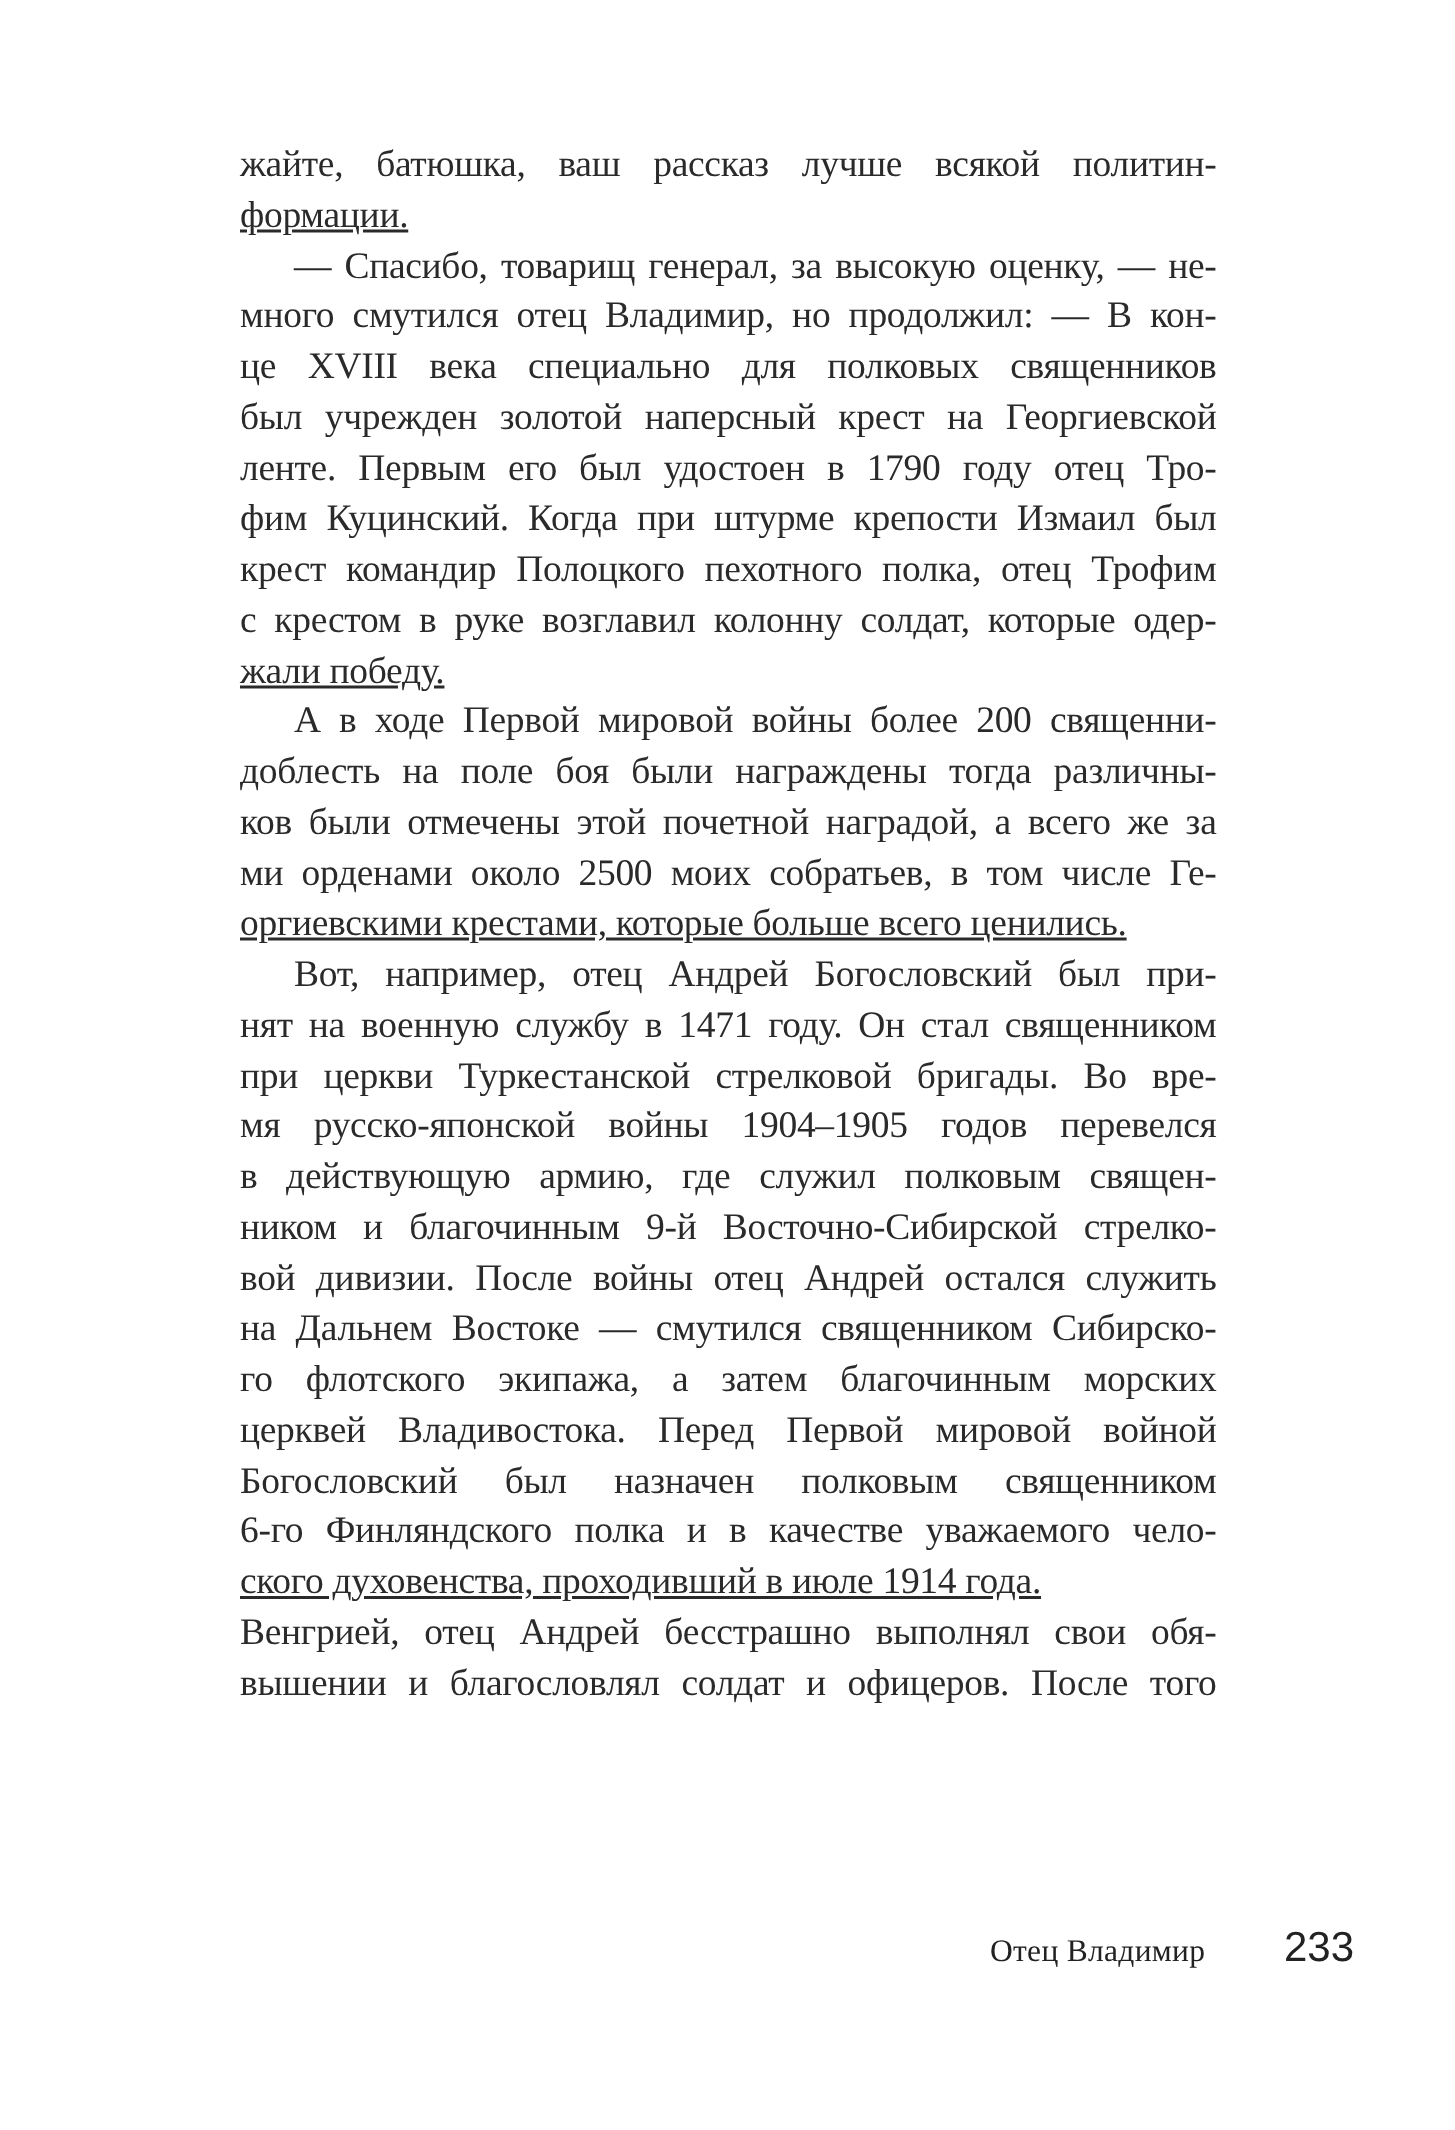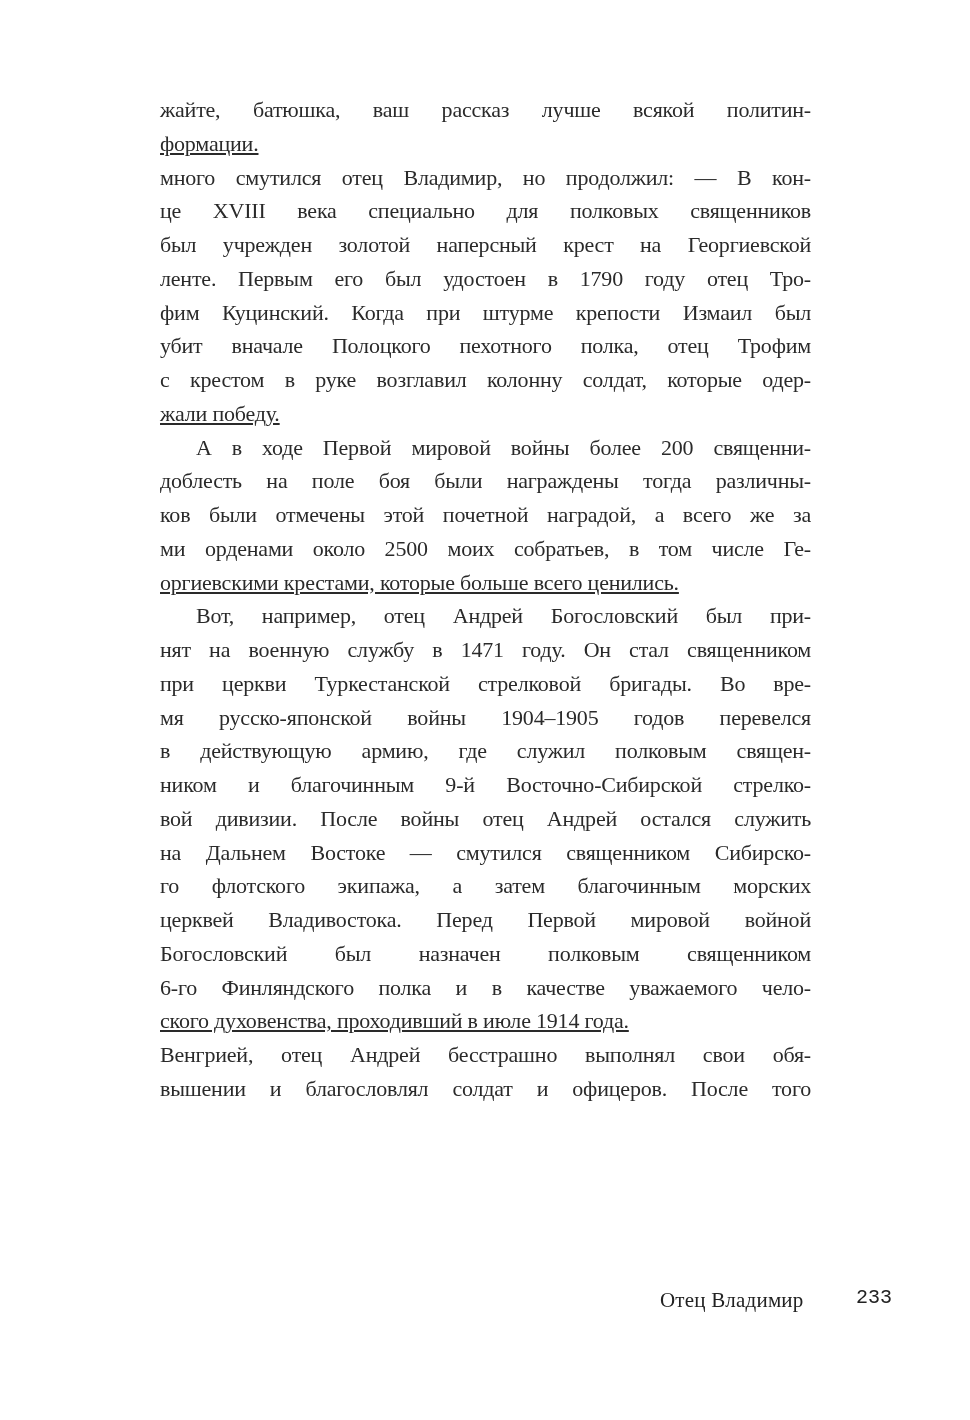--- a/index.html
+++ b/index.html
@@ -17,21 +17,21 @@
       position: absolute;
       left: 160px;
       top: 93px;
       width: 651px;
     }
     .line {
       display: block;
       height: 33.75px;
       line-height: 33.75px;
       font-family: "Liberation Serif", "DejaVu Serif", serif;
-      font-size: 22px;
+      font-size: 25px;
       color: #2a2a2a;
       white-space: nowrap;
       text-align: justify;
       text-align-last: justify;
       letter-spacing: -0.2px;
     }
     .line.last {
       text-align-last: left;
       text-decoration: underline;
     }
@@ -45,43 +45,44 @@
       font-family: Liberation Serif, serif;
       font-size: 21px;
       color: #222;
       line-height: 30px;
       letter-spacing: 0.2px;
     }
     .page-number {
       position: absolute;
       top: 1281px;
       left: 856px;
-      font-family: Liberation Mono, monospace;
-      font-size: 20px;
+      font-family: Liberation Sans, sans-serif;
+      font-size: 28px;
       color: #222;
       line-height: 34px;
     }
   </style>
 </head>
 <body>
 
 <div class="page-body">
 
   <div>
     <span class="line">жайте, батюшка, ваш рассказ лучше всякой политин-</span>
     <span class="line last">формации.</span>
   </div>
 
   <div>
+    <span class="line indent">— Спасибо, товарищ генерал, за высокую оценку, — не-</span>
     <span class="line">много смутился отец Владимир, но продолжил: — В кон-</span>
     <span class="line">це XVIII века специально для полковых священников</span>
     <span class="line">был учрежден золотой наперсный крест на Георгиевской</span>
     <span class="line">ленте. Первым его был удостоен в 1790 году отец Тро-</span>
     <span class="line">фим Куцинский. Когда при штурме крепости Измаил был</span>
-    <span class="line">убит вначале Полоцкого пехотного полка, отец Трофим</span>
+    <span class="line">крест командир Полоцкого пехотного полка, отец Трофим</span>
     <span class="line">с крестом в руке возглавил колонну солдат, которые одер-</span>
     <span class="line last">жали победу.</span>
   </div>
 
   <div>
     <span class="line indent">А в ходе Первой мировой войны более 200 священни-</span>
     <span class="line">доблесть на поле боя были награждены тогда различны-</span>
     <span class="line">ков были отмечены этой почетной наградой, а всего же за</span>
     <span class="line">ми орденами около 2500 моих собратьев, в том числе Ге-</span>
     <span class="line last">оргиевскими крестами, которые больше всего ценились.</span>

